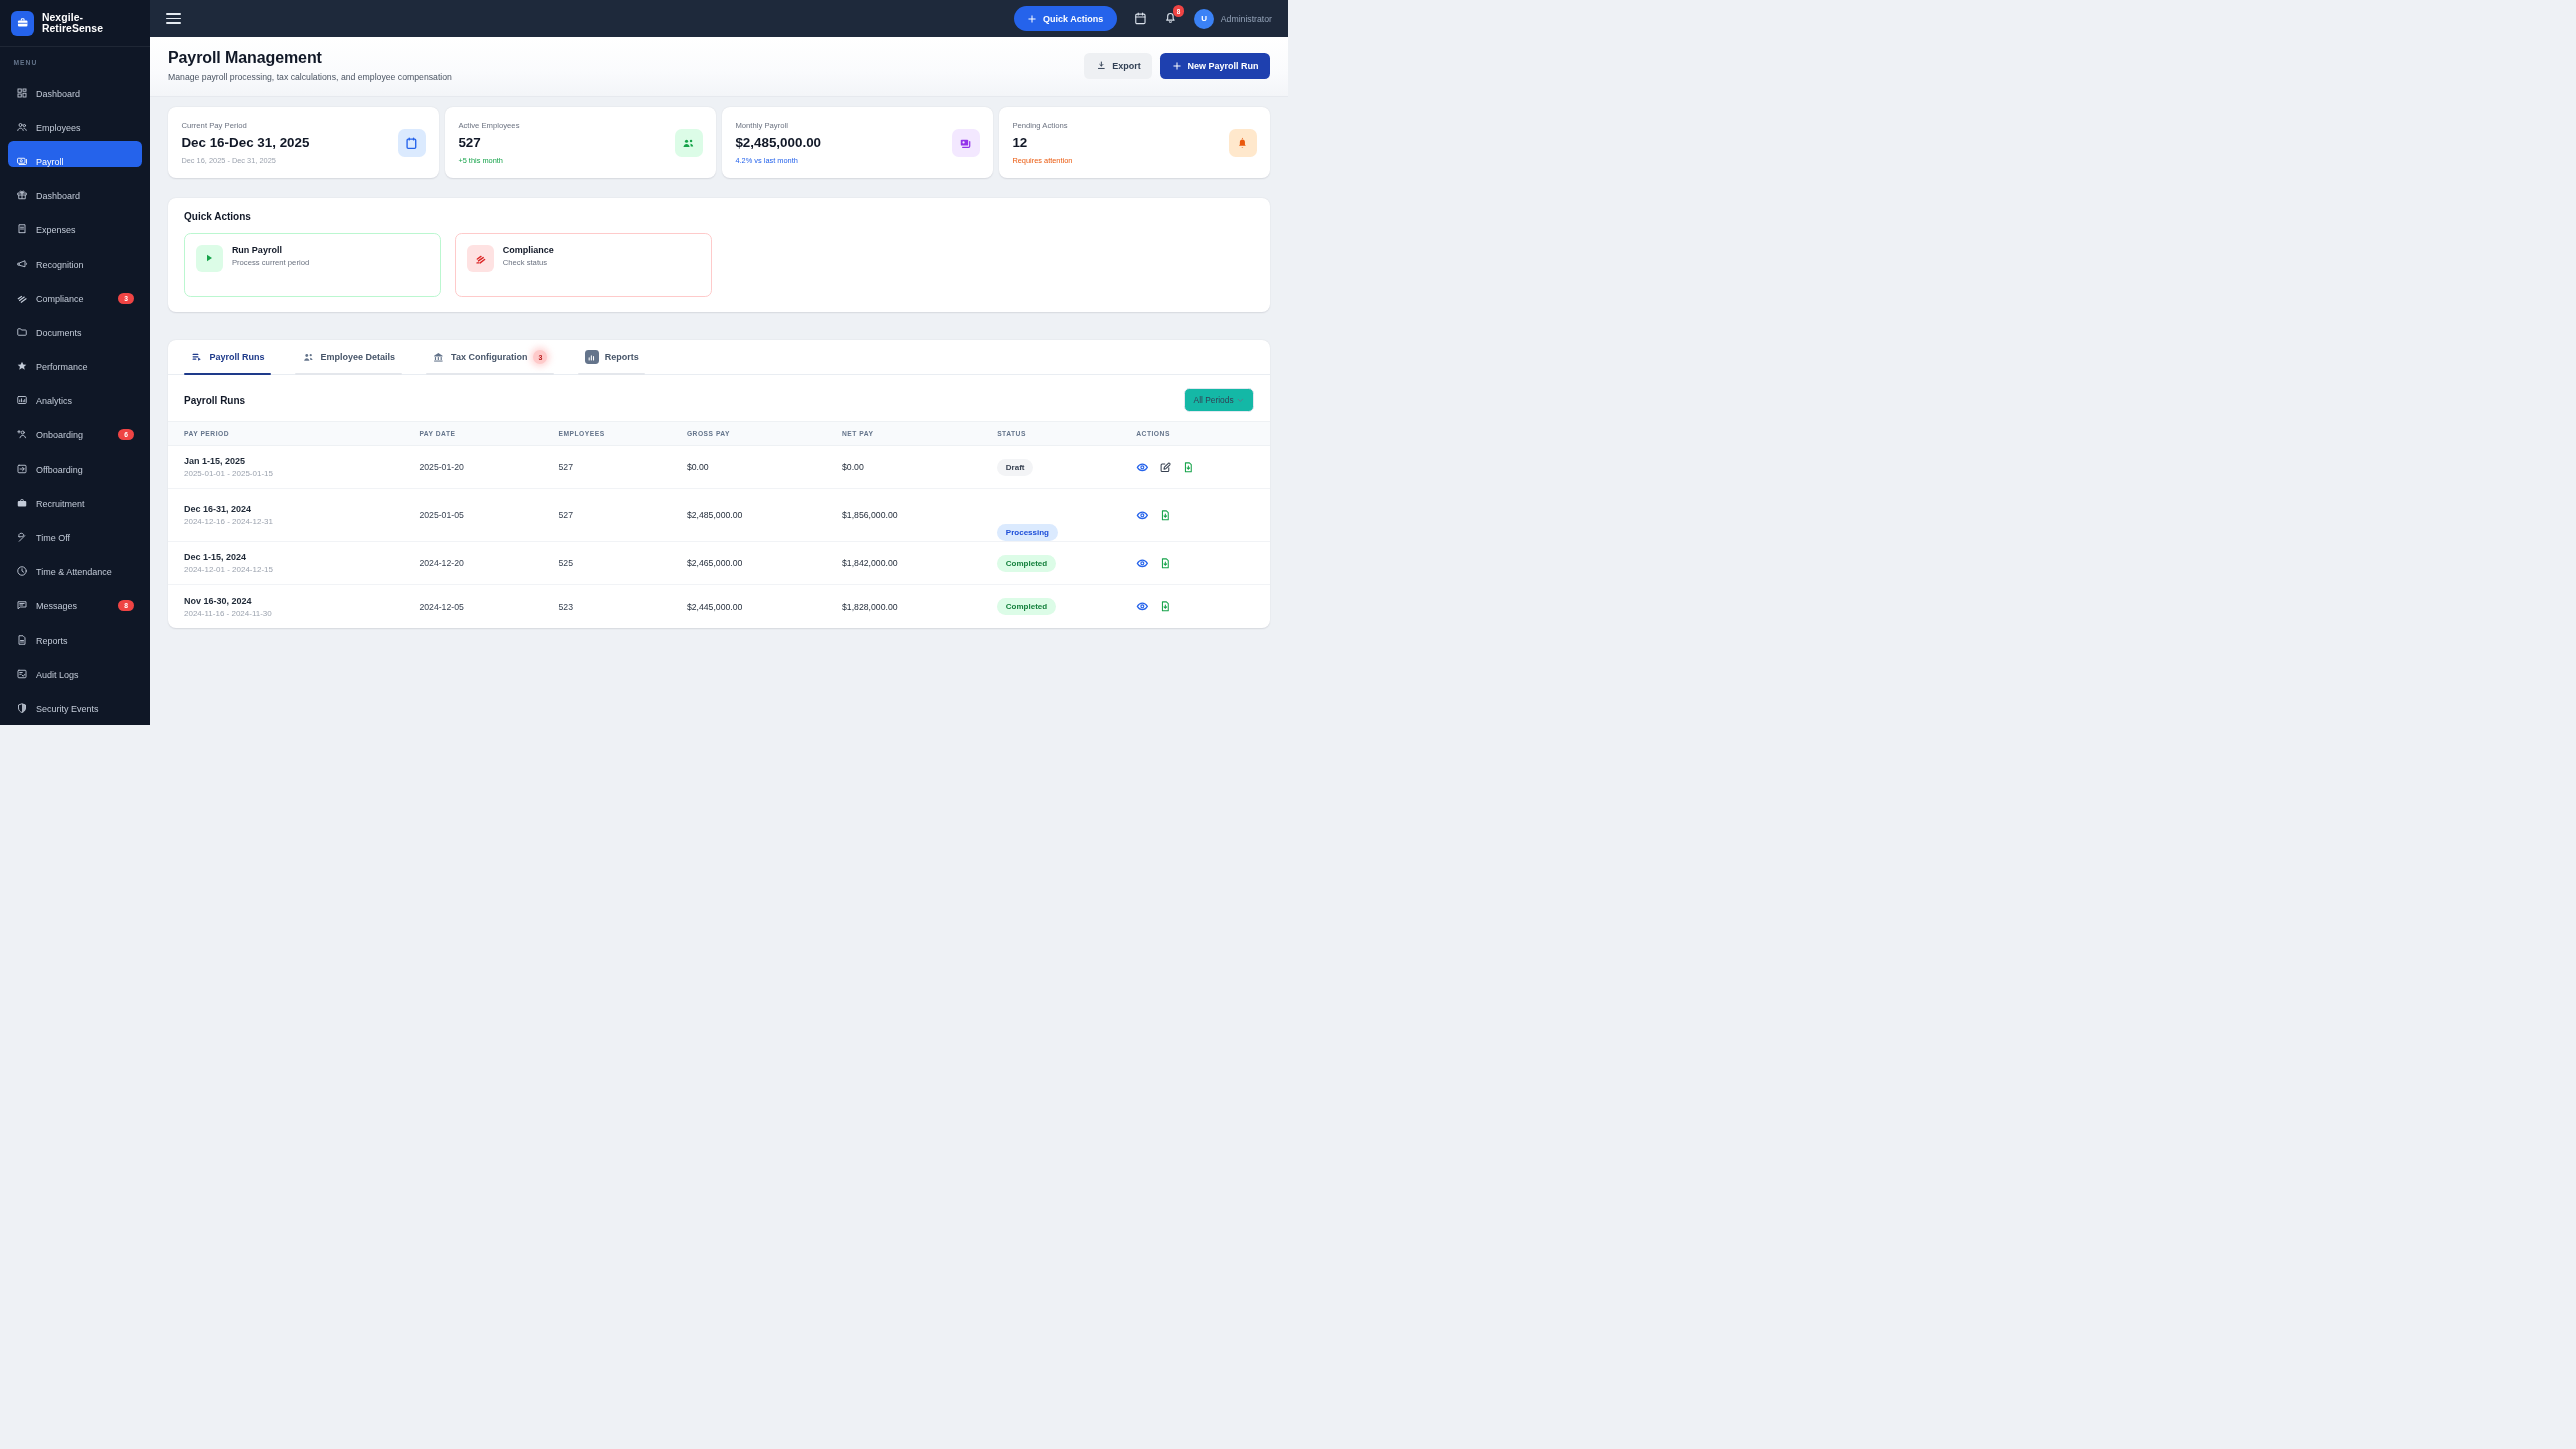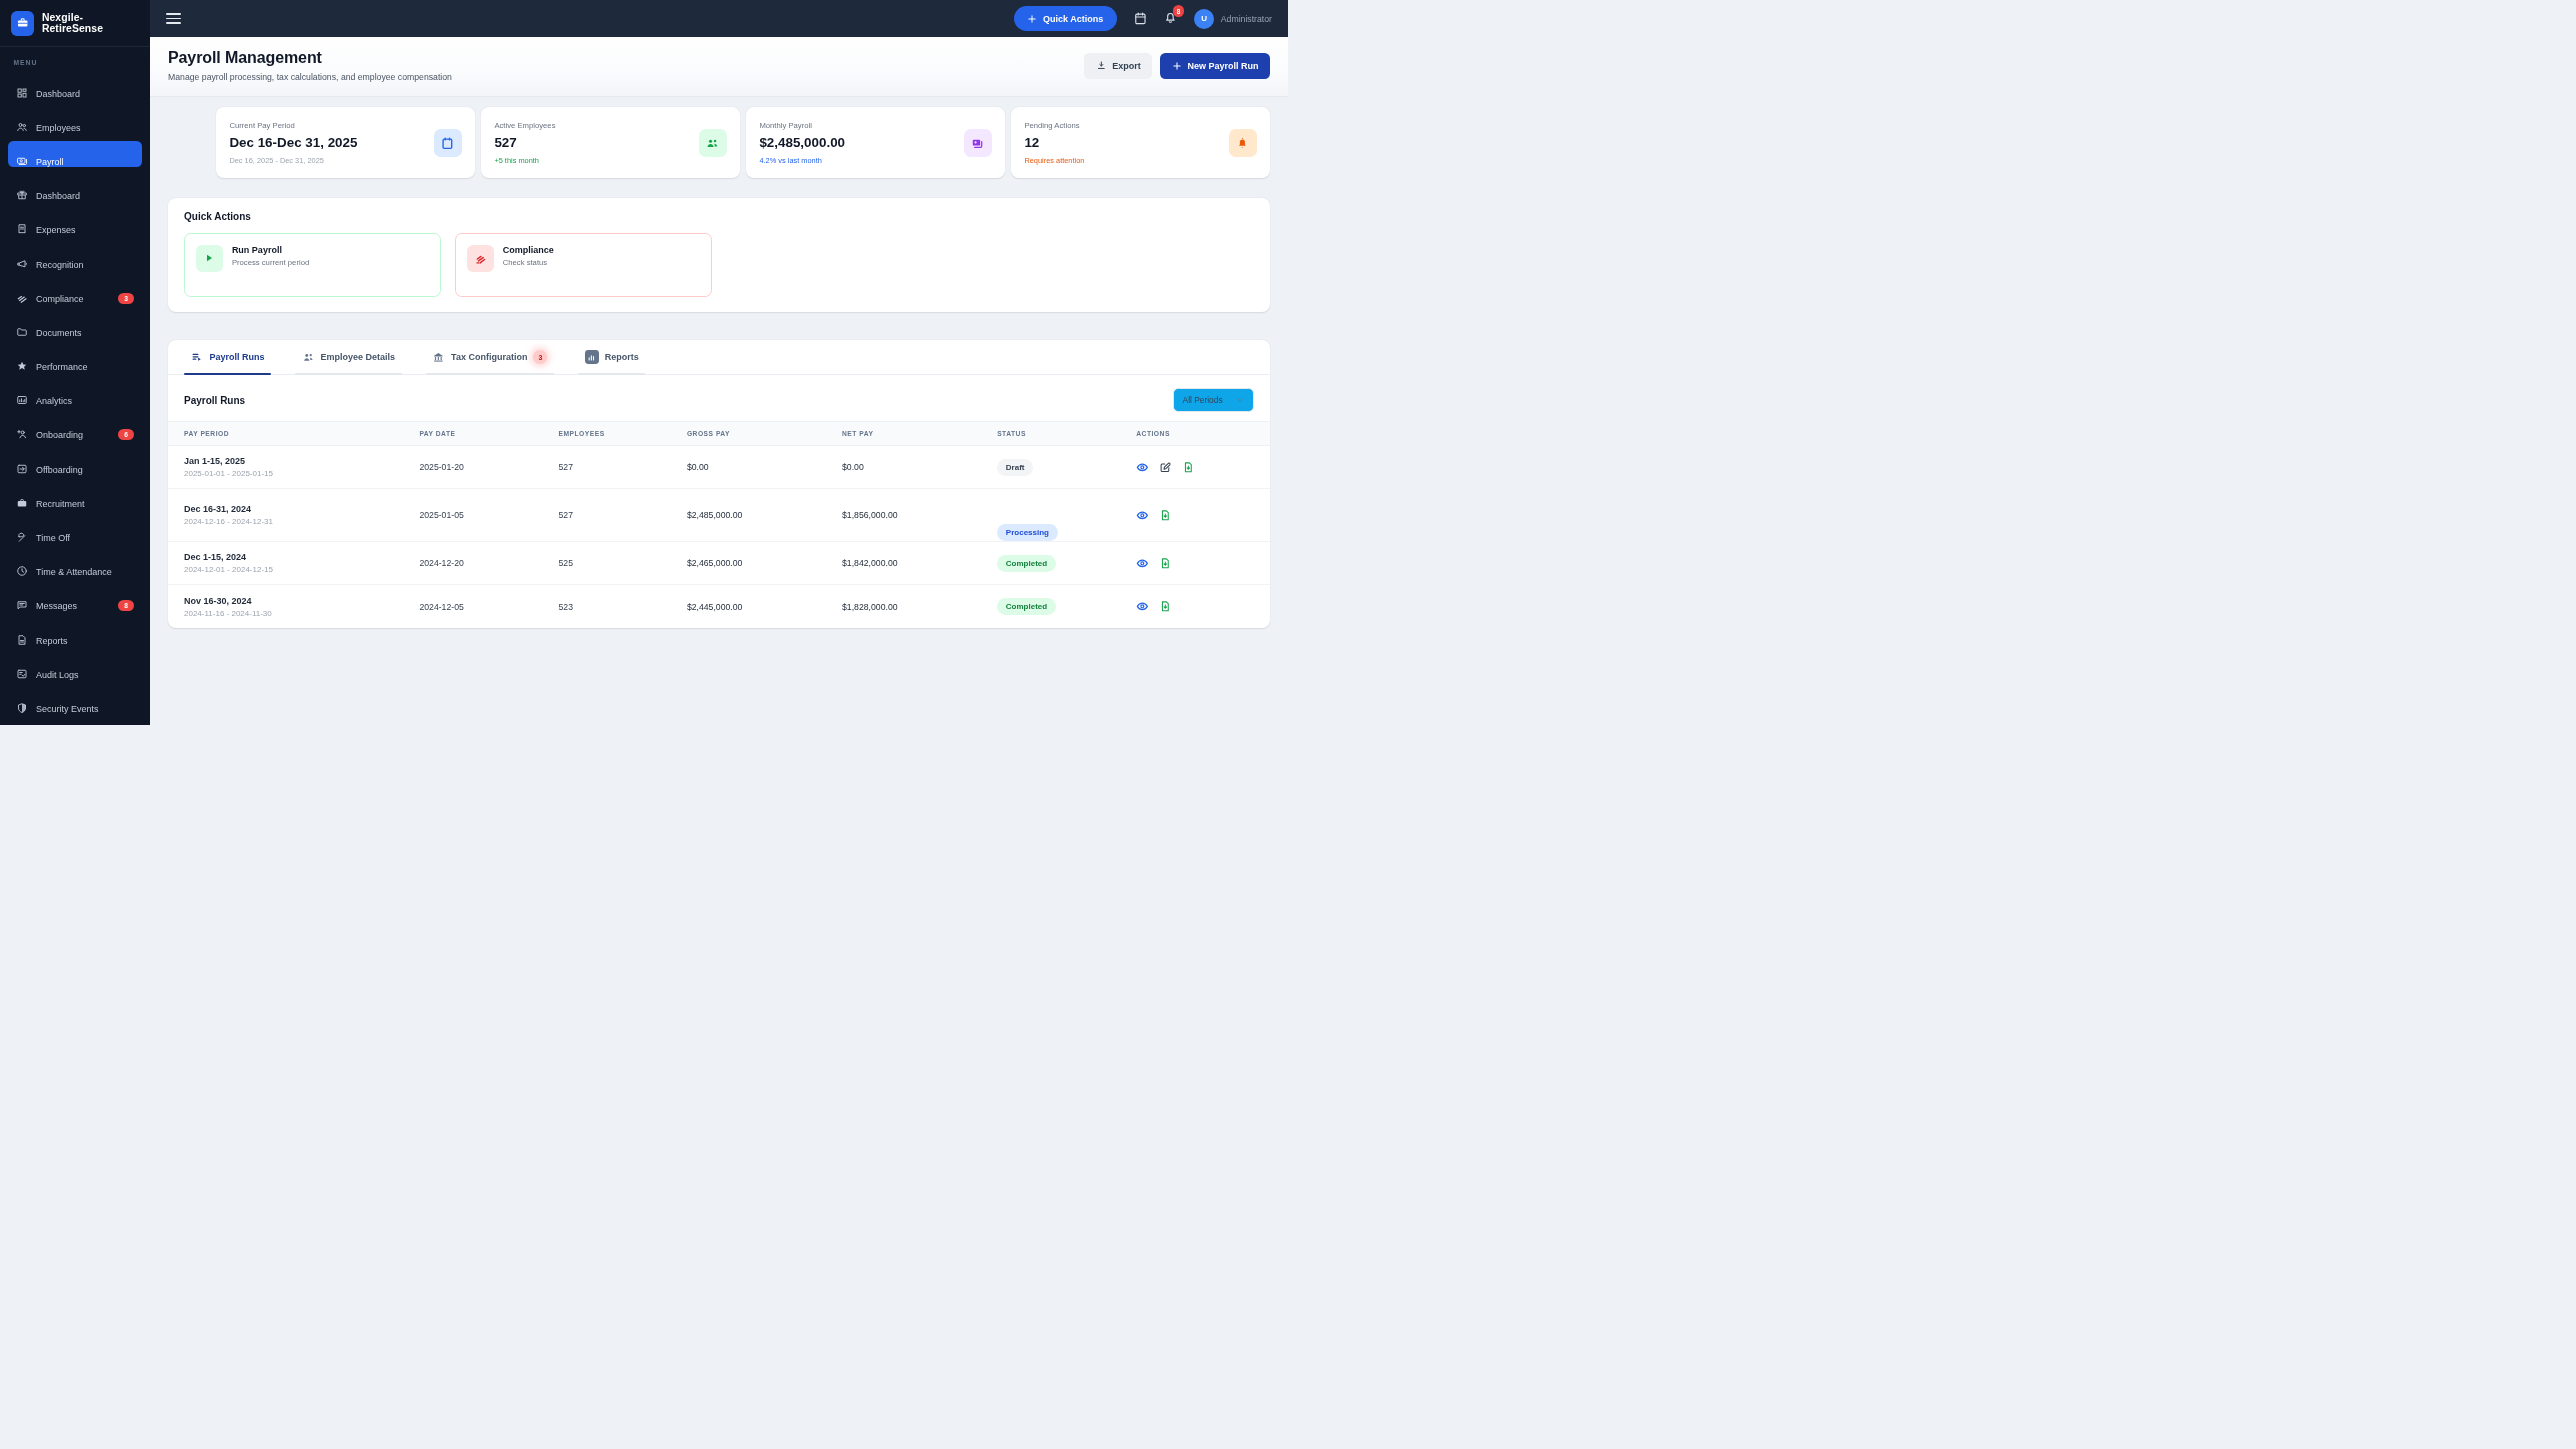--- a/index.html
+++ b/index.html
@@ -39,21 +39,21 @@
   .page-sub { font-size:8.7px; color:#4b5563; margin-top:4.7px; }
   .head-actions { margin-left:auto; display:flex; gap:8px; margin-top:4px; }
   .btn { display:flex; align-items:center; gap:6px; font-size:9px; font-weight:600; height:25.5px; padding:0 11.4px; border-radius:5.4px; border:none; cursor:pointer; }
   .btn-export { background:#eef0f3; color:#334155; }
   .btn-primary { background:#1e40af; color:#fff; }
 
   
   .content { padding:10px 18px 0; flex:1; overflow:hidden; }
   .card { background:#fff; border-radius:8px; box-shadow:0 0.7px 1.3px rgba(16,24,40,.05), 0 0.7px 2px rgba(16,24,40,.06); }
 
-  .stats { display:grid; grid-template-columns:repeat(4,1fr); gap:6px;margin-left:48px; }
+  .stats { display:grid; grid-template-columns:repeat(4,1fr); gap:6px; }
   .stat { padding:10.7px 13.4px; display:flex; align-items:center; min-height:71px; }
   .stat-label { font-size:7.7px; color:#6b7280; }
   .stat-value { font-size:13.4px; font-weight:700; color:#111827; margin-top:4.7px; white-space:nowrap; }
   .stat-sub { font-size:7.4px; margin-top:5.4px; }
   .stat-ic { margin-left:auto; width:27.5px; height:27.5px; border-radius:6.7px; display:flex; align-items:center; justify-content:center; }
   .sub-gray{color:#9ca3af;} .sub-green{color:#16a34a;} .sub-blue{color:#2563eb;} .sub-orange{color:#ea580c;}
   .ibg-blue{background:#dbeafe;color:#2563eb;} .ibg-green{background:#dcfce7;color:#16a34a;}
   .ibg-purple{background:#f3e8ff;color:#9333ea;} .ibg-orange{background:#ffe8cc;color:#ea580c;}
 
   .qa-card { margin-top:20px; padding:12.7px 16px 14.8px; }
@@ -71,21 +71,21 @@
   .tab::after { content:""; position:absolute; left:0; right:0; bottom:-0.7px; height:2px; background:#e4e7ec; border-radius:1.3px; }
   .tab.active { color:#1e3a8a; }
   .tab.active::after { background:#1e3a8a; }
   .tab .ic { width:12.7px; height:12.7px; color:#64748b; }
   .tab.active .ic { color:#1e3a8a; }
   .tab-badge { width:14px; height:14px; border-radius:50%; background:#fecaca; color:#b91c1c; font-size:7px; font-weight:700; display:flex; align-items:center; justify-content:center; box-shadow:0 0 6px 2.7px rgba(254,202,202,.75); }
   .rep-ic { width:14px; height:14px; border-radius:3.4px; background:#64748b; display:flex; align-items:center; justify-content:center; }
 
   .sect-head { display:flex; align-items:center; padding:12.7px 16px 8.7px; }
   .sect-title { font-size:10px; font-weight:700; color:#111827; }
-  .filter { margin-left:auto; display:flex; align-items:center; gap:13px; border:0.7px solid #e2e8f0; border-radius:5.4px; padding:6px 8.7px; font-size:8.4px; color:#334155; background:#0ea5e9; cursor:pointer; }
+  .filter { margin-left:auto; display:flex; align-items:center; gap:2px; border:0.7px solid #e2e8f0; border-radius:5.4px; padding:6px 8.7px; font-size:8.4px; color:#334155; background:#14b8a6; cursor:pointer; }
   .filter svg { color:#64748b; }
 
   .trow { display:grid; grid-template-columns:22% 13% 12% 14.5% 14.5% 13% 1fr; align-items:center; padding:0 16px; }
   .thead { background:#f8fafc; border-top:0.7px solid #eef1f4; border-bottom:0.7px solid #eef1f4; height:25.5px; }
   .th { font-size:6.7px; font-weight:700; color:#64748b; letter-spacing:0.5px; }
   .tbody-row { min-height:43px; border-bottom:0.7px solid #f1f3f6; }
   .tbody-row:last-child { border-bottom:none; }
   .cell { font-size:8.7px; color:#374151; }
   .money { color:#1f2937; font-weight:500; }
   .p-title { font-size:9px; font-weight:700; color:#1f2937; }

